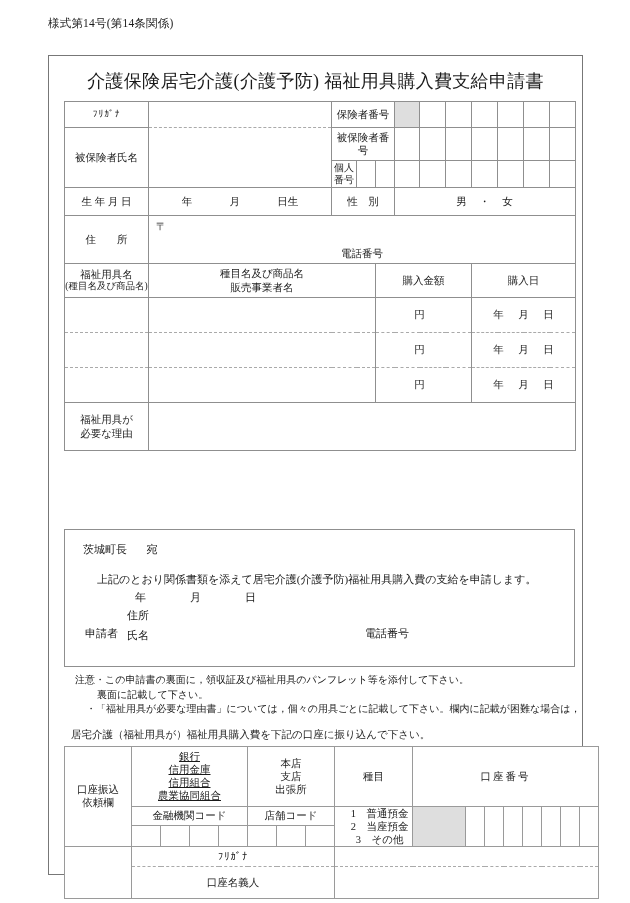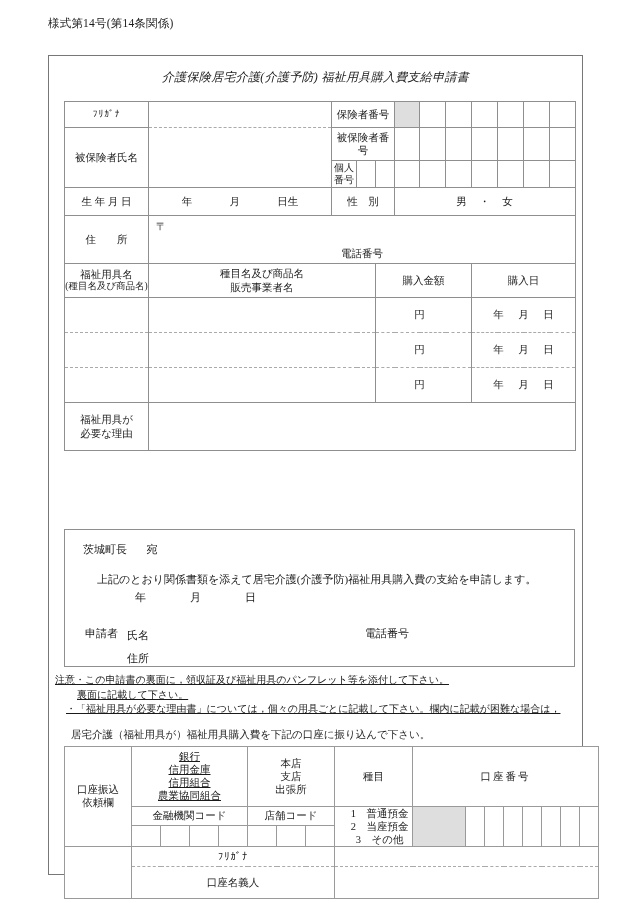--- a/index.html
+++ b/index.html
@@ -40,24 +40,23 @@
     height: 820px;
     border: 1px solid #777;
     box-sizing: border-box;
     background: #fff;
   }
   .doc-title {
     position: absolute;
     left: 0; right: 0;
     top: 13px;
     text-align: center;
-    font-size: 12px;
+    font-size: 18px;
     letter-spacing: 0.3px;
     white-space: nowrap;
-    font-style: italic;
   }
 
   
   table.grid {
     border-collapse: collapse;
     table-layout: fixed;
     background: #fff;
   }
   table.grid td {
     border: 1px solid #9a9a9a;
@@ -137,21 +136,20 @@
     left: 70px;
     top: 60px;
     font-size: 11px;
   }
   .apply-date .s1 { display: inline-block; width: 44px; }
   .apply-addr-label {
     position: absolute;
     left: 62px;
     top: 78px;
     font-size: 11px;
-    margin-top: 43px;
   }
   .apply-person {
     position: absolute;
     left: 20px;
     top: 96px;
     font-size: 11px;
   }
   .apply-tel {
     position: absolute;
     left: 300px;
@@ -161,26 +159,25 @@
   .apply-name-label {
     position: absolute;
     left: 62px;
     top: 98px;
     font-size: 11px;
   }
 
   
   .notes {
     position: absolute;
-    left: 6px;
+    left: 26px;
     top: 617px;
     width: 500px;
     font-size: 10px;
     line-height: 1.45;
-    text-decoration: underline;
   }
   .notes .n-line { white-space: nowrap; }
   .notes .n-indent { padding-left: 11px; }
   .notes .n-indent2 { padding-left: 22px; }
 
   .transfer-lead {
     position: absolute;
     left: 22px;
     top: 672px;
     font-size: 10.5px;

